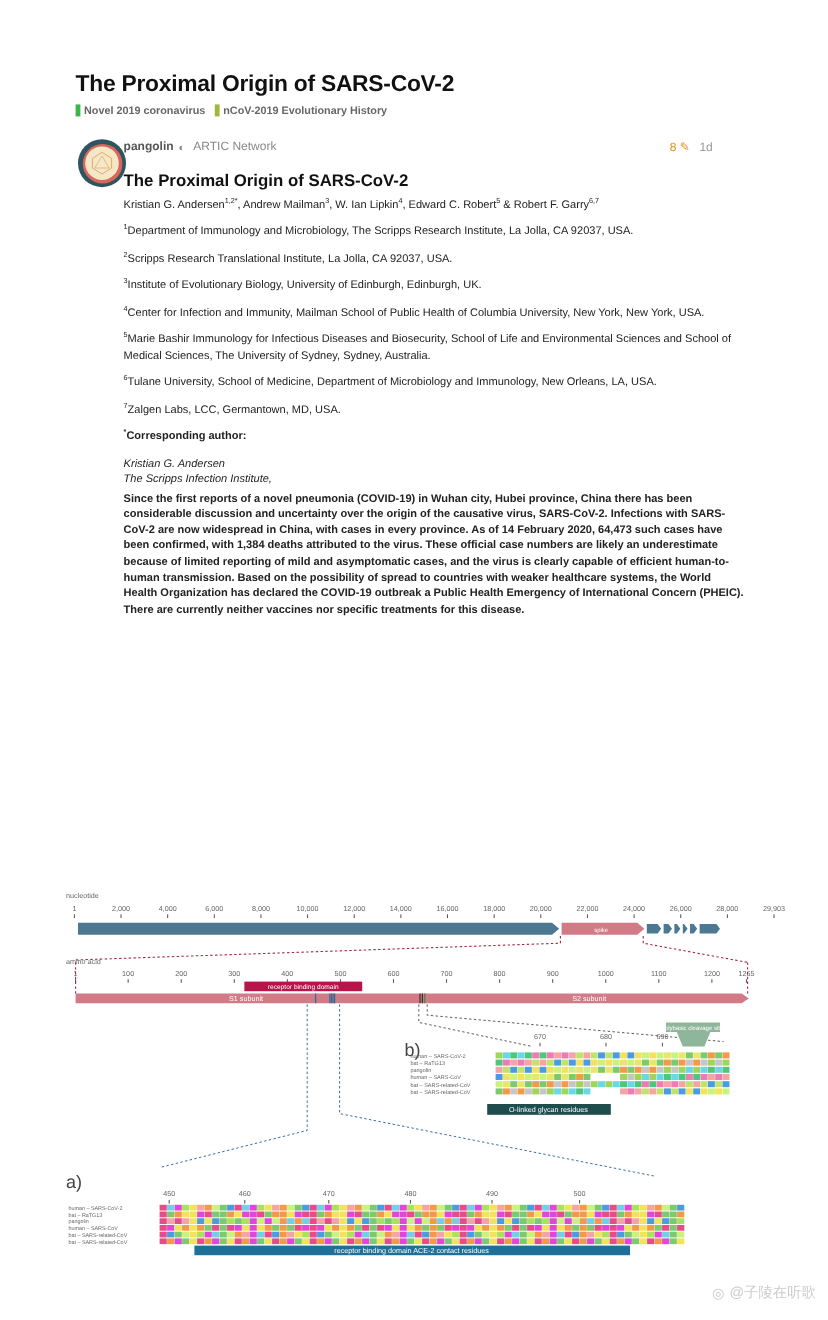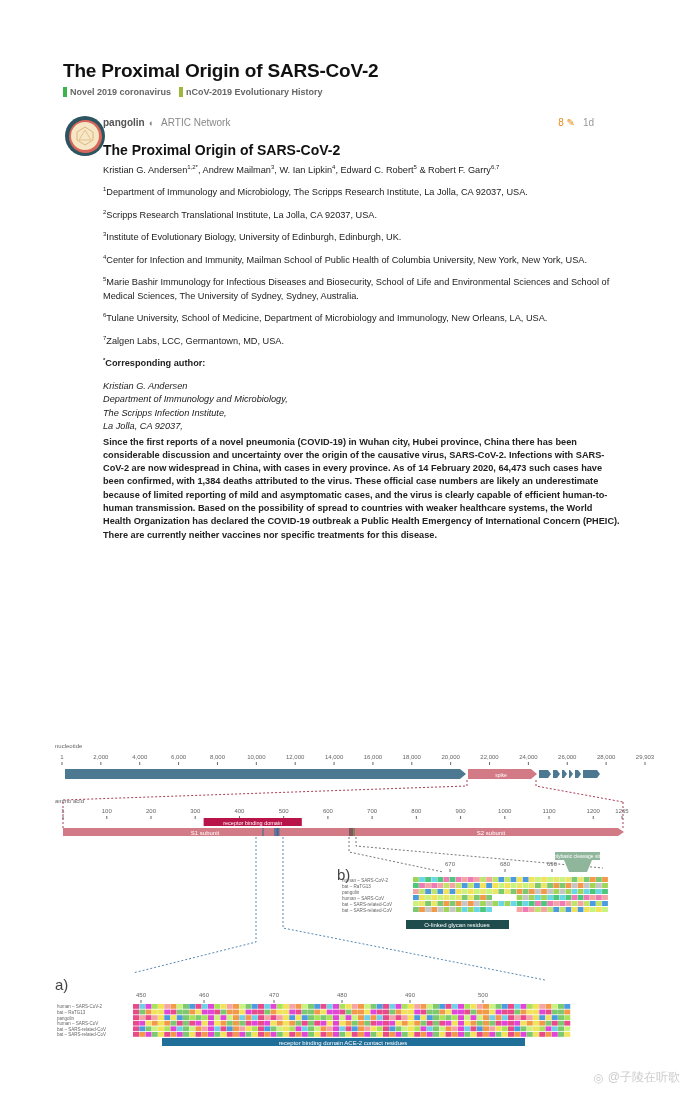--- a/index.html
+++ b/index.html
@@ -79,23 +79,21 @@
   <p><sup>1</sup><span>Department of Immunology and Microbiology, The Scripps Research Institute, La Jolla, CA 92037, USA.</span></p>
   <p><sup>2</sup><span>Scripps Research Translational Institute, La Jolla, CA 92037, USA.</span></p>
   <p><sup>3</sup><span>Institute of Evolutionary Biology, University of Edinburgh, Edinburgh, UK.</span></p>
   <p><sup>4</sup><span>Center for Infection and Immunity, Mailman School of Public Health of Columbia University, New York, New York, USA.</span></p>
   <p><sup>5</sup><span>Marie Bashir Immunology for Infectious Diseases and Biosecurity, School of Life and Environmental Sciences and School of Medical Sciences, The University of Sydney, Sydney, Australia.</span></p>
   <p><sup>6</sup><span>Tulane University, School of Medicine, Department of Microbiology and Immunology, New Orleans, LA, USA.</span></p>
   <p><sup>7</sup><span>Zalgen Labs, LCC, Germantown, MD, USA.</span></p>
   <p class="corr-head"><sup>*</sup><span>Corresponding author:</span></p>
   <div class="corr">
     <p>Kristian G. Andersen</p>
-    <p>Department of Immunology and Microbiology,</p>
     <p>The Scripps Infection Institute,</p>
-    <p>La Jolla, CA 92037,</p>
   </div>
   <p class="abstract">Since the first reports of a novel pneumonia (COVID-19) in Wuhan city, Hubei province, China there has been considerable discussion and uncertainty over the origin of the causative virus, SARS-CoV-2. Infections with SARS-CoV-2 are now widespread in China, with cases in every province. As of 14 February 2020, 64,473 such cases have been confirmed, with 1,384 deaths attributed to the virus. These official case numbers are likely an underestimate because of limited reporting of mild and asymptomatic cases, and the virus is clearly capable of efficient human-to-human transmission. Based on the possibility of spread to countries with weaker healthcare systems, the World Health Organization has declared the COVID-19 outbreak a Public Health Emergency of International Concern (PHEIC). There are currently neither vaccines nor specific treatments for this disease.</p>
 </div>
 
 <div class="figure">
   <svg id="fig" viewBox="0 0 600 330">
       <text x="0" y="8" font-size="6" fill="#666" text-anchor="start" font-family="Liberation Sans, sans-serif" font-weight="normal">nucleotide</text>
       <text x="7" y="19" font-size="6" fill="#666" text-anchor="middle" font-family="Liberation Sans, sans-serif" font-weight="normal">1</text>
       <line x1="7" y1="22" x2="7" y2="25" stroke="#444" stroke-width="0.8"></line>
       <text x="45.86666666666667" y="19" font-size="6" fill="#666" text-anchor="middle" font-family="Liberation Sans, sans-serif" font-weight="normal">2,000</text>

